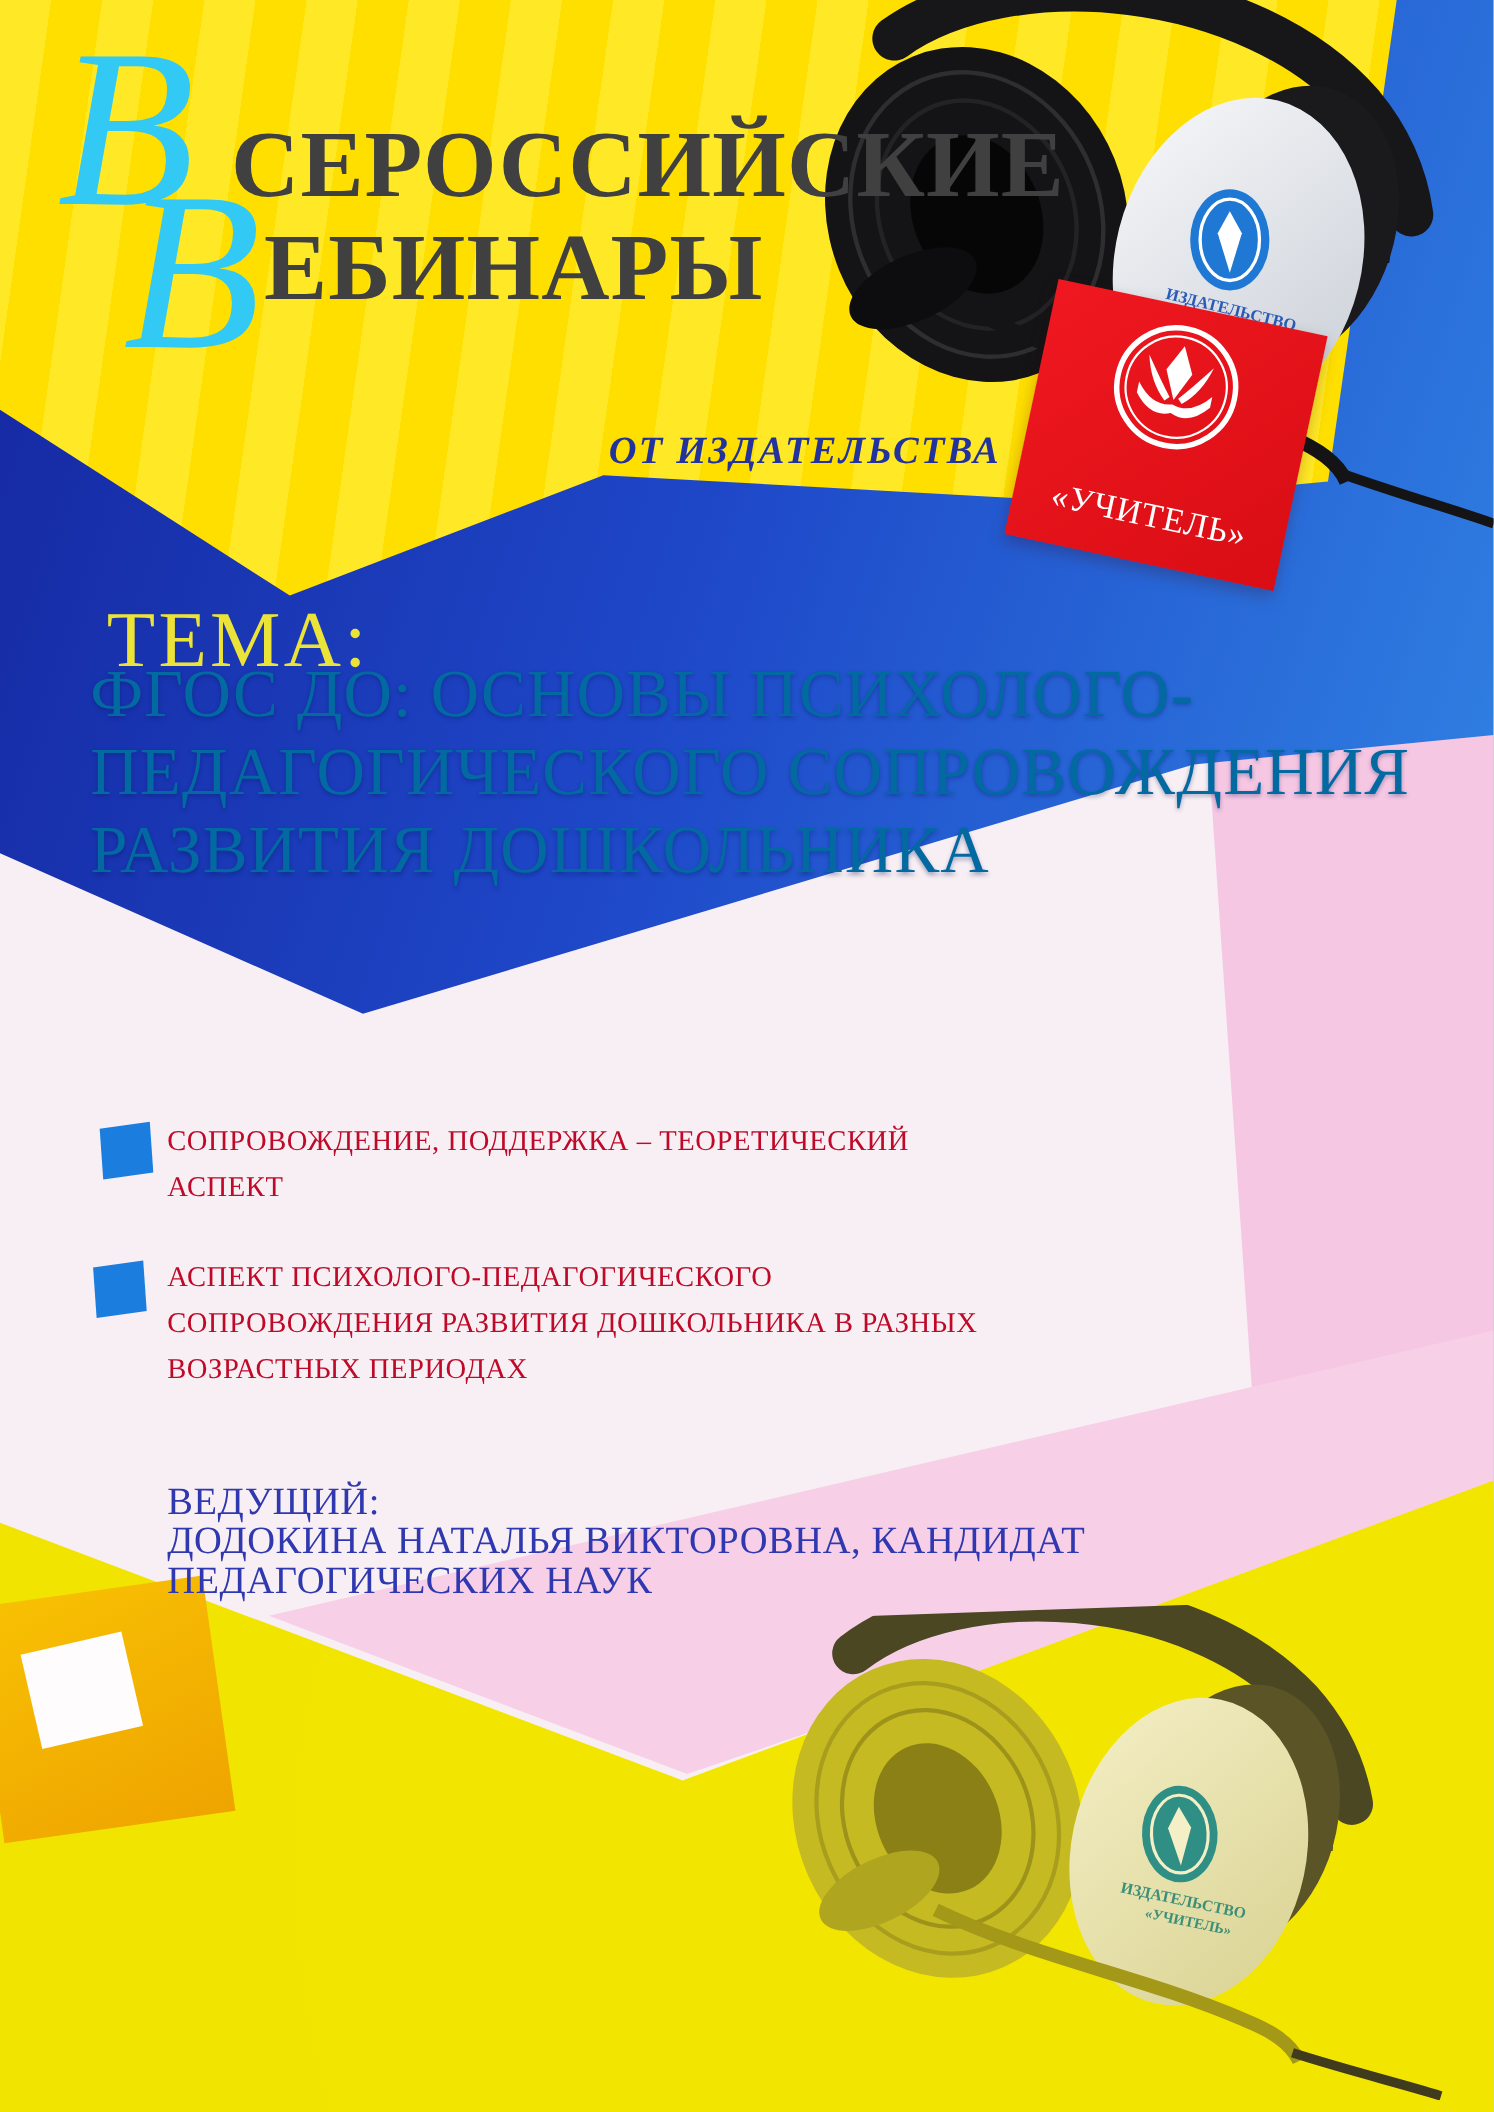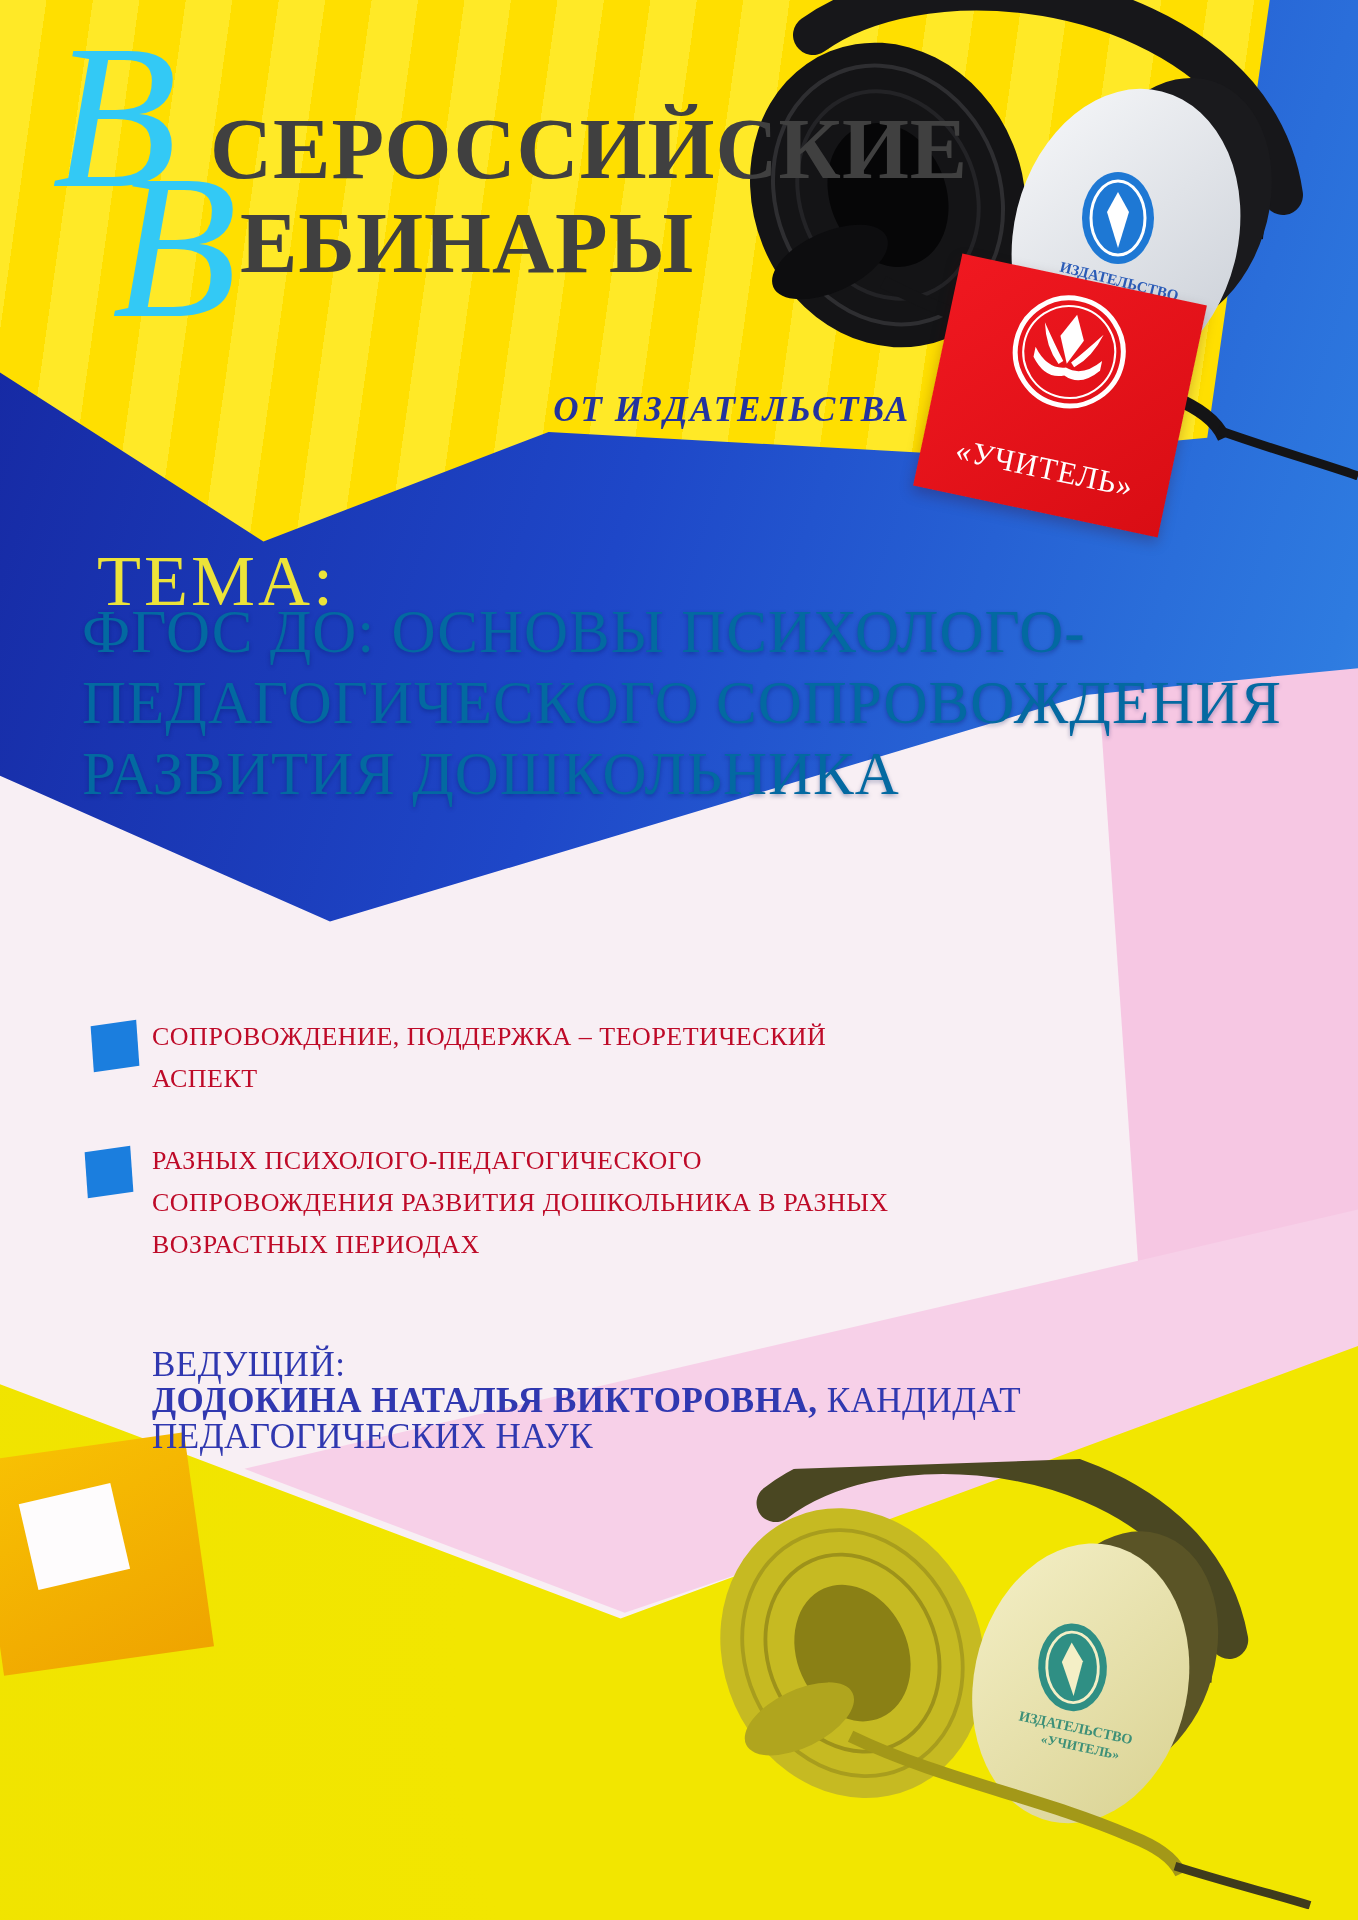--- a/index.html
+++ b/index.html
@@ -46,21 +46,21 @@
 
   
   .bullet-marker{position:absolute;width:46px;height:46px;background:#1B7EDE;
     transform:rotate(-8deg) skewX(-4deg);}
   .agenda-item{position:absolute;left:152px;width:1120px;color:#BE0A28;
     font-size:26px;line-height:42px;letter-spacing:.5px;}
 
   
   .presenter{position:absolute;left:152px;top:1347px;width:1040px;color:#3038B0;
     font-size:35px;line-height:36px;letter-spacing:.5px;}
-  .presenter .p-name{font-weight:bold;text-align:center;}
+  .presenter .p-name{font-weight:normal;text-align:center;}
 
   
   .headset-top{position:absolute;left:718px;top:0;}
   .headset-bottom{position:absolute;left:636px;top:1462px;transform:rotate(-2deg);}
 </style>
 </head>
 <body>
 
 <div class="poster">
 
@@ -129,21 +129,21 @@
   </div>
 
   <div class="bullet-marker" style="left:92px;top:1023px;"></div>
   <div class="agenda-item" style="top:1016px;">
     <div>СОПРОВОЖДЕНИЕ, ПОДДЕРЖКА – ТЕОРЕТИЧЕСКИЙ</div>
     <div>АСПЕКТ</div>
   </div>
 
   <div class="bullet-marker" style="left:86px;top:1149px;"></div>
   <div class="agenda-item" style="top:1140px;">
-    <div>РАЗНЫХ ПСИХОЛОГО-ПЕДАГОГИЧЕСКОГО</div>
+    <div>АСПЕКТ ПСИХОЛОГО-ПЕДАГОГИЧЕСКОГО</div>
     <div>СОПРОВОЖДЕНИЯ РАЗВИТИЯ ДОШКОЛЬНИКА В РАЗНЫХ</div>
     <div>ВОЗРАСТНЫХ ПЕРИОДАХ</div>
   </div>
 
   <div class="presenter">
     <div>ВЕДУЩИЙ:</div>
     <div><span class="p-name">ДОДОКИНА НАТАЛЬЯ ВИКТОРОВНА,</span> <span>КАНДИДАТ ПЕДАГОГИЧЕСКИХ НАУК</span></div>
   </div>
 
   <svg class="headset-bottom" width="722" height="458" viewBox="0 0 640 480">

